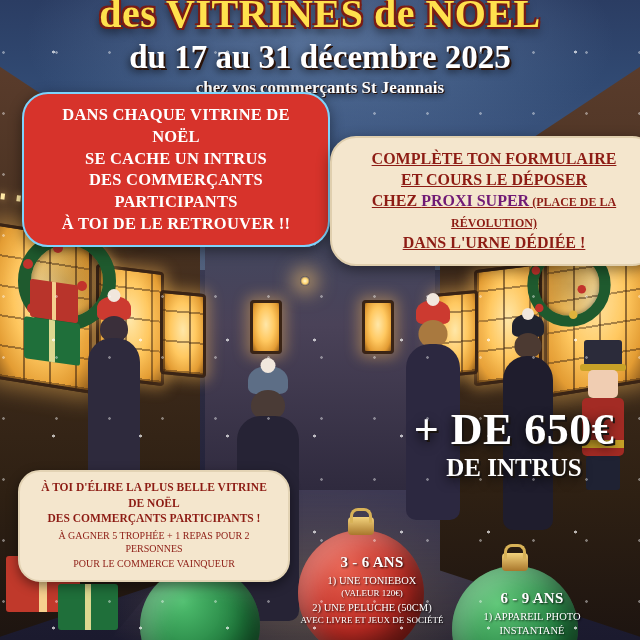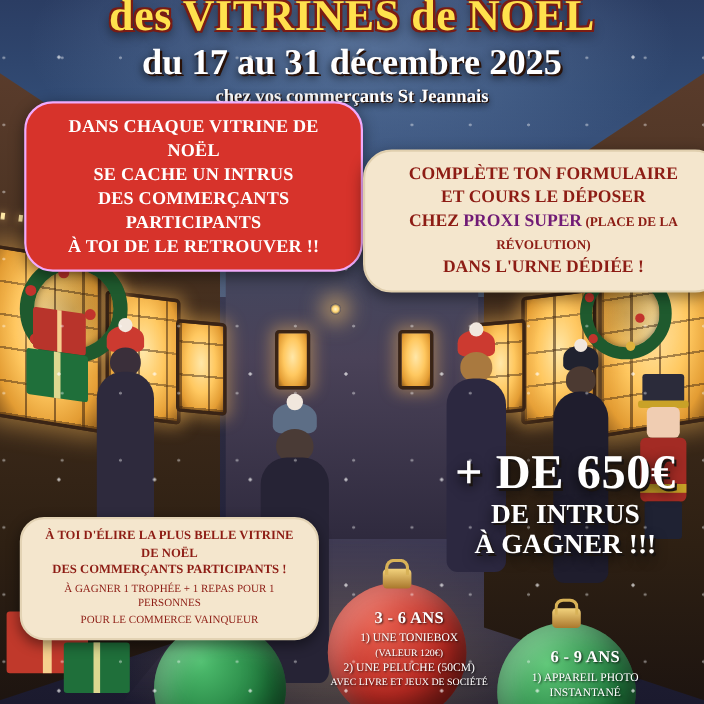--- a/index.html
+++ b/index.html
@@ -216,39 +216,39 @@
   .bubble {
     position: absolute;
     border-radius: 26px;
     padding: 10px 16px;
     text-align: center;
     box-shadow: 0 4px 14px rgba(0,0,0,.45);
   }
   .bubble-red {
     background: #d7332b;
     color: #ffffff;
-    border: 2px solid #f0abfc;
+    border: 2px solid #7dd3fc;
   }
   .bubble-cream {
     background: #f4e6cd;
     color: #8d1c14;
     border: 2px solid #e0cfae;
   }
   .bubble .l {
     font-family: "Liberation Serif", serif;
     font-weight: bold;
     line-height: 1.32;
     display: block;
   }
 
   #left-bubble { left: 22px; top: 92px; width: 272px; }
   #left-bubble .l { font-size: 16.5px; letter-spacing: .2px; }
 
   #right-bubble { left: 330px; top: 136px; width: 292px; }
-  #right-bubble .l { font-size: 16px; }
+  #right-bubble .l { font-size: 16px; text-decoration: underline; }
   #right-bubble .hl { color: #701a75; }
   #right-bubble .small { font-size: 12px; }
 
   #prize-text {
     position: absolute; left: 400px; top: 405px; width: 228px;
     text-align: center;
     font-family: "Liberation Serif", serif;
     font-weight: bold;
     color: #ffffff;
     text-shadow: 2px 2px 0 #1a1410, 0 4px 12px rgba(0,0,0,.9);
@@ -403,27 +403,26 @@
   <div id="right-bubble" class="bubble bubble-cream">
     <span class="l">COMPLÈTE TON FORMULAIRE</span>
     <span class="l">ET COURS LE DÉPOSER</span>
     <span class="l"><span>CHEZ </span><span class="hl">PROXI SUPER</span><span class="small"> (PLACE DE LA RÉVOLUTION)</span></span>
     <span class="l">DANS L'URNE DÉDIÉE !</span>
   </div>
 
   <div id="prize-text">
     <span class="big">+ DE 650€</span>
     <span class="mid">DE INTRUS</span>
-    <span class="mid">À GAGNER !!!</span>
   </div>
 
   <div id="contest-bubble">
     <span class="t1">À TOI D'ÉLIRE LA PLUS BELLE VITRINE DE NOËL</span>
     <span class="t1">DES COMMERÇANTS PARTICIPANTS !</span>
-    <span class="t3">À GAGNER 1 TROPHÉE + 1 REPAS POUR 1 PERSONNES</span>
+    <span class="t3">À GAGNER 5 TROPHÉE + 1 REPAS POUR 2 PERSONNES</span>
     <span class="t3">POUR LE COMMERCE VAINQUEUR</span>
   </div>
 
 
   <div id="cat-3-6" class="cat">
     <span class="ctitle">3 - 6 ANS</span>
     <span class="citem">1) UNE TONIEBOX</span>
     <span class="cval">(VALEUR 120€)</span>
     <span class="citem">2) UNE PELUCHE (50CM)</span>
     <span class="cval">AVEC LIVRE ET JEUX DE SOCIÉTÉ</span>

